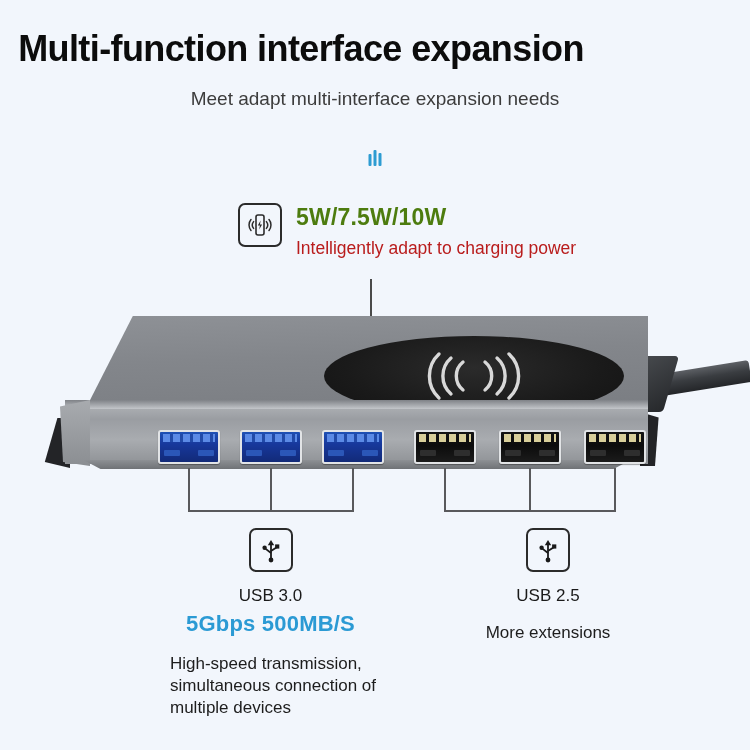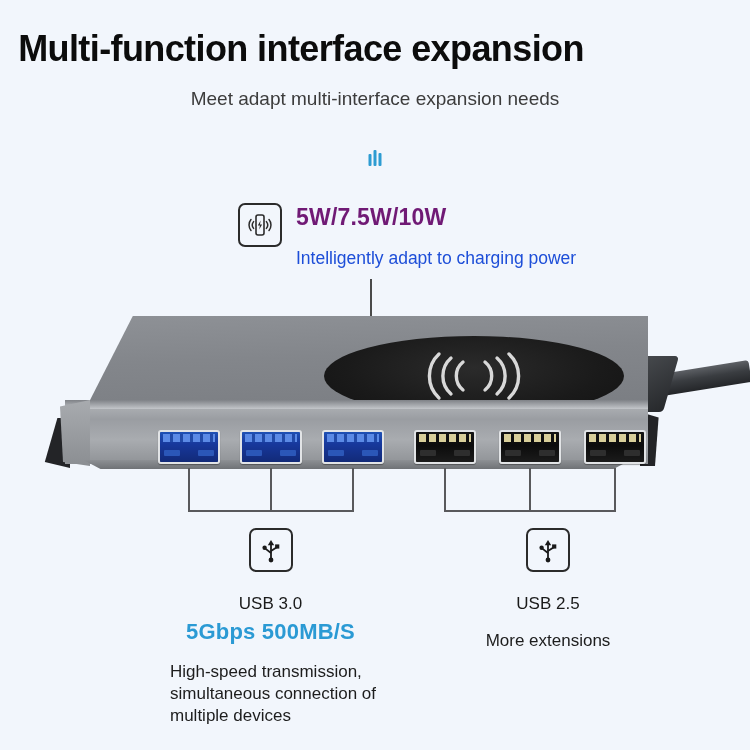--- a/index.html
+++ b/index.html
@@ -38,22 +38,22 @@
   .bars i:nth-child(3){ height:13px; }
 
   
   .wl-callout { position:absolute; top:203px; left:238px; display:flex; gap:14px; align-items:flex-start; }
   .icon-box {
     width:44px; height:44px; border:2.2px solid #2b2b2b; border-radius:7px;
     display:flex; align-items:center; justify-content:center; flex:0 0 auto;
     background:#f2f6fc;
   }
   .wl-text { padding-top:1px; }
-  .wl-spec { font-size:23px; color:#701a75; font-weight:600; letter-spacing:0.2px; line-height:1.15; }
-  .wl-desc { font-size:17.5px; color:#1d4ed8; margin-top:18px; line-height:1.2; }
+  .wl-spec { font-size:23px; color:#4d7c0f; font-weight:600; letter-spacing:0.2px; line-height:1.15; }
+  .wl-desc { font-size:17.5px; color:#b91c1c; margin-top:8px; line-height:1.2; }
 
   
   .wl-leader {
     position:absolute; left:370px; top:279px; width:2px; height:84px;
     background:#4a4a4a;
   }
 
   
   .device-wrap { position:absolute; left:0; top:300px; width:750px; height:200px; }
 
@@ -139,21 +139,21 @@
   .port.usb2 .slot { background:linear-gradient(180deg,#141414 0%,#0c0c0c 45%,#1b1b1b 100%); }
   .port.usb2 .tongue span { background:#2e2e2e; }
 
   
   .bracket { position:absolute; }
   .bracket .vline { position:absolute; width:1.6px; background:#59595c; }
   .bracket .hline { position:absolute; height:1.6px; background:#59595c; }
 
   
   .callout { position:absolute; text-align:center; }
-  .callout .co-name { font-size:17px; color:#1a1a1a; margin-top:22px; font-weight:500; }
+  .callout .co-name { font-size:17px; color:#1a1a1a; margin-top:14px; font-weight:500; }
   .callout .co-spec { font-size:22px; color:#2b9ad4; font-weight:600; margin-top:5px; letter-spacing:0.2px; white-space:nowrap; }
   .callout .co-desc { font-size:17px; color:#1d1d1d; margin-top:16px; line-height:1.3; }
   .callout .icon-box { margin:0 auto; }
 
   #co-usb3 { left:148px; top:528px; width:245px; }
   #co-usb3 .co-desc { text-align:left; padding-left:22px; }
   #co-usb2 { left:428px; top:528px; width:240px; }
 </style>
 </head>
 <body>

